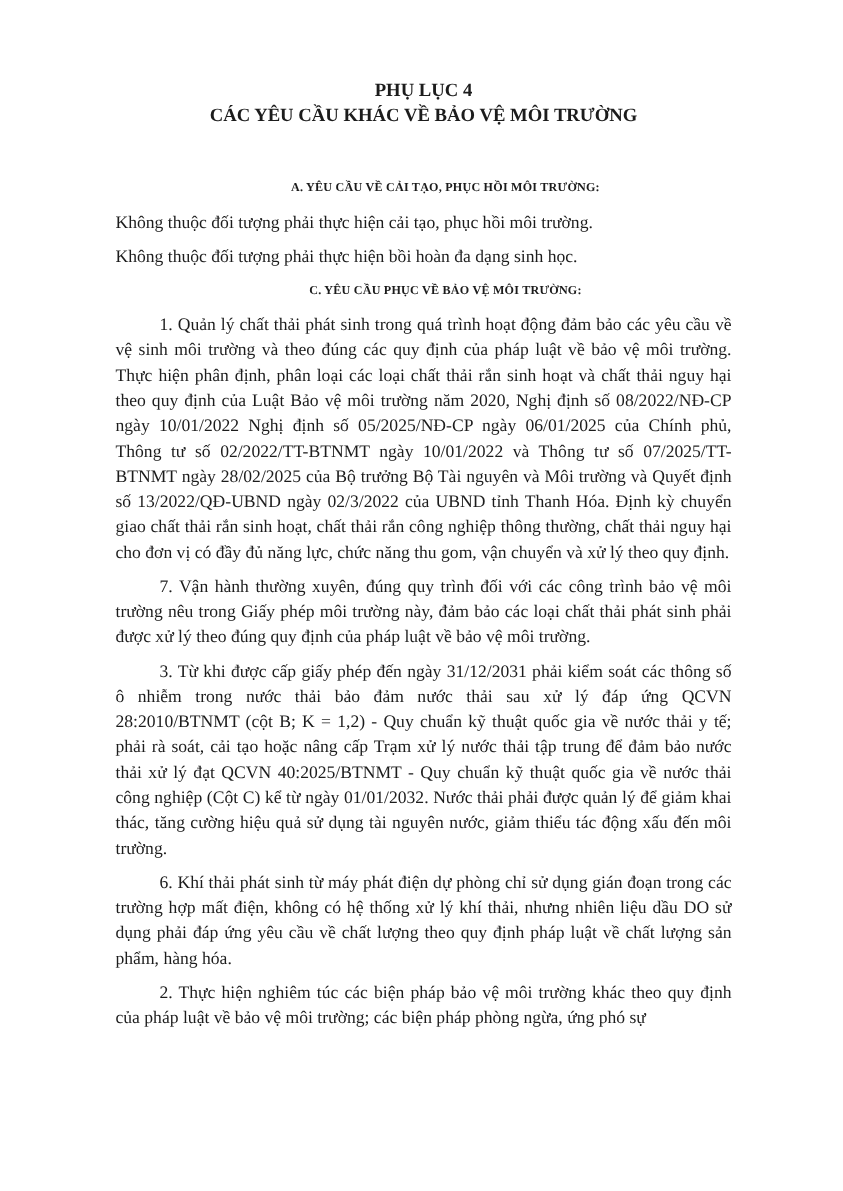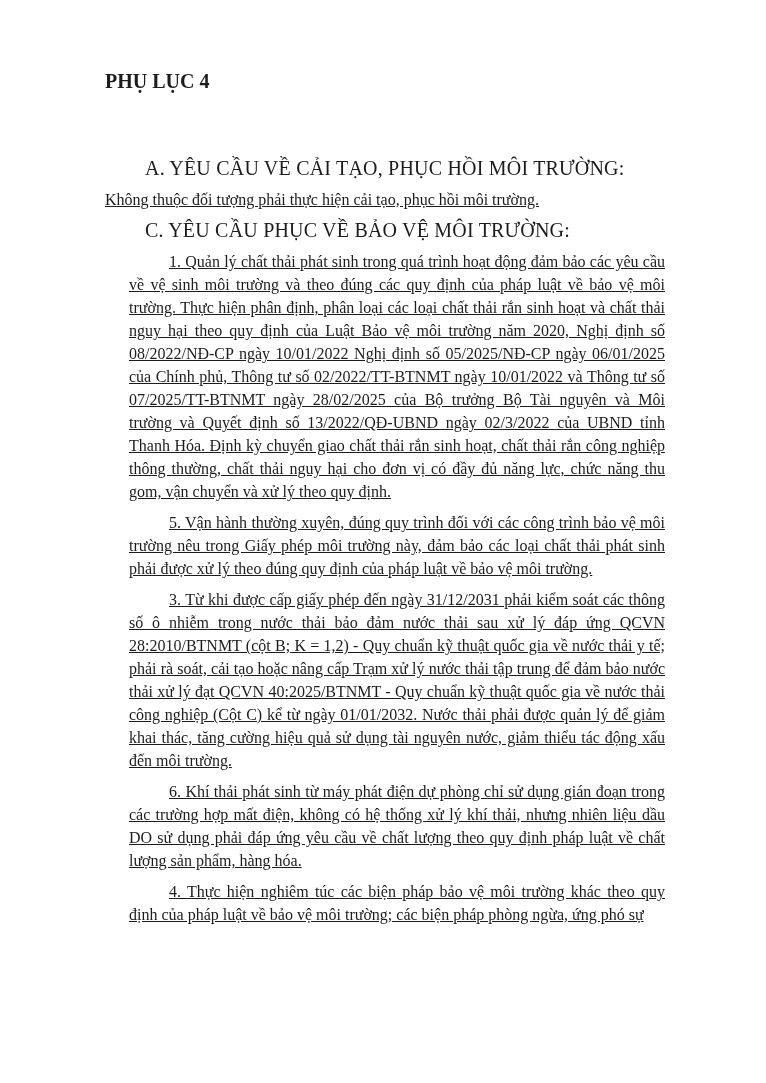--- a/index.html
+++ b/index.html
@@ -14,74 +14,75 @@
     height: 1083px;
     margin: 0 auto;
     background: #ffffff;
     box-sizing: border-box;
     padding: 70px 101px 0 105px;
     font-family: "Liberation Serif", "DejaVu Serif", serif;
     color: #1c1c1c;
     overflow: hidden;
   }
   .title-block {
-    text-align: left;
+    text-align: center;
     font-weight: bold;
-    font-size: 20px;
+    font-size: 17px;
     line-height: 23px;
-    margin: 0 0 64px 0;
+    margin: 0 0 44px 0;
   }
   .title-line {
     white-space: nowrap;
   }
   .sec-heading {
-    font-weight: normal;
-    font-size: 20px;
+    font-weight: bold;
+    font-size: 11px;
     line-height: 23px;
     margin: 0 0 8px 0;
     padding-left: 40px;
     letter-spacing: 0.2px;
+    text-align: center;
   }
   .para {
     font-size: 16px;
     line-height: 23px;
     text-align: justify;
     text-justify: inter-word;
     margin: 0 0 8px 0;
-    text-decoration: underline;
   }
   .para.indent {
     text-indent: 40px;
-    margin-left: 24px;
   }
   .para.plain {
     text-align: left;
     text-indent: 0;
   }
 </style>
 </head>
 <body>
 
 <div class="page">
 
   <div class="title-block">
     <div class="title-line">PHỤ LỤC 4</div>
+    <div class="title-line">CÁC YÊU CẦU KHÁC VỀ BẢO VỆ MÔI TRƯỜNG</div>
   </div>
 
   <div class="sec-heading">A. YÊU CẦU VỀ CẢI TẠO, PHỤC HỒI MÔI TRƯỜNG:</div>
 
   <p class="para plain">Không thuộc đối tượng phải thực hiện cải tạo, phục hồi môi trường.</p>
 
 
+  <p class="para plain">Không thuộc đối tượng phải thực hiện bồi hoàn đa dạng sinh học.</p>
 
   <div class="sec-heading">C. YÊU CẦU PHỤC VỀ BẢO VỆ MÔI TRƯỜNG:</div>
 
   <p class="para indent">1. Quản lý chất thải phát sinh trong quá trình hoạt động đảm bảo các yêu cầu về vệ sinh môi trường và theo đúng các quy định của pháp luật về bảo vệ môi trường. Thực hiện phân định, phân loại các loại chất thải rắn sinh hoạt và chất thải nguy hại theo quy định của Luật Bảo vệ môi trường năm 2020, Nghị định số 08/2022/NĐ-CP ngày 10/01/2022 Nghị định số 05/2025/NĐ-CP ngày 06/01/2025 của Chính phủ, Thông tư số 02/2022/TT-BTNMT ngày 10/01/2022 và Thông tư số 07/2025/TT-BTNMT ngày 28/02/2025 của Bộ trưởng Bộ Tài nguyên và Môi trường và Quyết định số 13/2022/QĐ-UBND ngày 02/3/2022 của UBND tỉnh Thanh Hóa. Định kỳ chuyển giao chất thải rắn sinh hoạt, chất thải rắn công nghiệp thông thường, chất thải nguy hại cho đơn vị có đầy đủ năng lực, chức năng thu gom, vận chuyển và xử lý theo quy định.</p>
 
-  <p class="para indent">5. Vận hành thường xuyên, đúng quy trình đối với các công trình bảo vệ môi trường nêu trong Giấy phép môi trường này, đảm bảo các loại chất thải phát sinh phải được xử lý theo đúng quy định của pháp luật về bảo vệ môi trường.</p>
+  <p class="para indent">7. Vận hành thường xuyên, đúng quy trình đối với các công trình bảo vệ môi trường nêu trong Giấy phép môi trường này, đảm bảo các loại chất thải phát sinh phải được xử lý theo đúng quy định của pháp luật về bảo vệ môi trường.</p>
 
   <p class="para indent">3. Từ khi được cấp giấy phép đến ngày 31/12/2031 phải kiểm soát các thông số ô nhiễm trong nước thải bảo đảm nước thải sau xử lý đáp ứng QCVN 28:2010/BTNMT (cột B; K = 1,2) - Quy chuẩn kỹ thuật quốc gia về nước thải y tế; phải rà soát, cải tạo hoặc nâng cấp Trạm xử lý nước thải tập trung để đảm bảo nước thải xử lý đạt QCVN 40:2025/BTNMT - Quy chuẩn kỹ thuật quốc gia về nước thải công nghiệp (Cột C) kể từ ngày 01/01/2032. Nước thải phải được quản lý để giảm khai thác, tăng cường hiệu quả sử dụng tài nguyên nước, giảm thiểu tác động xấu đến môi trường.</p>
 
   <p class="para indent">6. Khí thải phát sinh từ máy phát điện dự phòng chỉ sử dụng gián đoạn trong các trường hợp mất điện, không có hệ thống xử lý khí thải, nhưng nhiên liệu dầu DO sử dụng phải đáp ứng yêu cầu về chất lượng theo quy định pháp luật về chất lượng sản phẩm, hàng hóa.</p>
 
-  <p class="para indent">4. Thực hiện nghiêm túc các biện pháp bảo vệ môi trường khác theo quy định của pháp luật về bảo vệ môi trường; các biện pháp phòng ngừa, ứng phó sự</p>
+  <p class="para indent">2. Thực hiện nghiêm túc các biện pháp bảo vệ môi trường khác theo quy định của pháp luật về bảo vệ môi trường; các biện pháp phòng ngừa, ứng phó sự</p>
 
 </div>
 
 </body></html>

